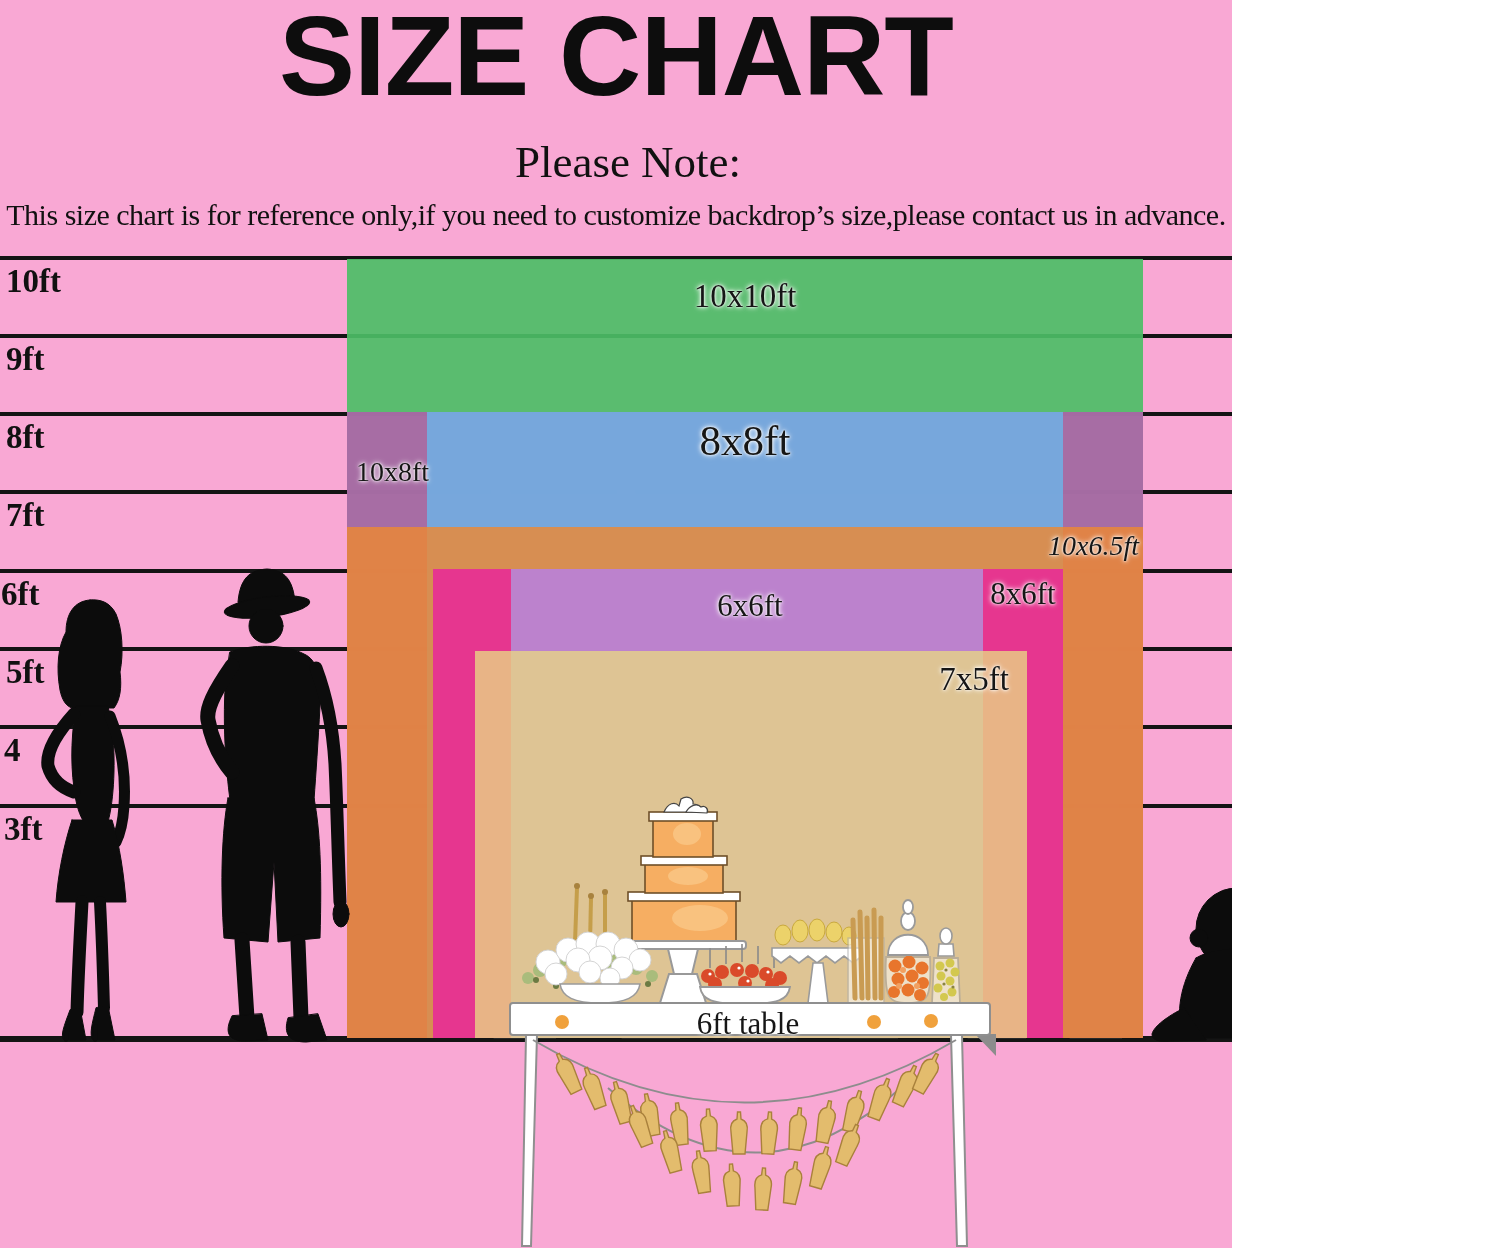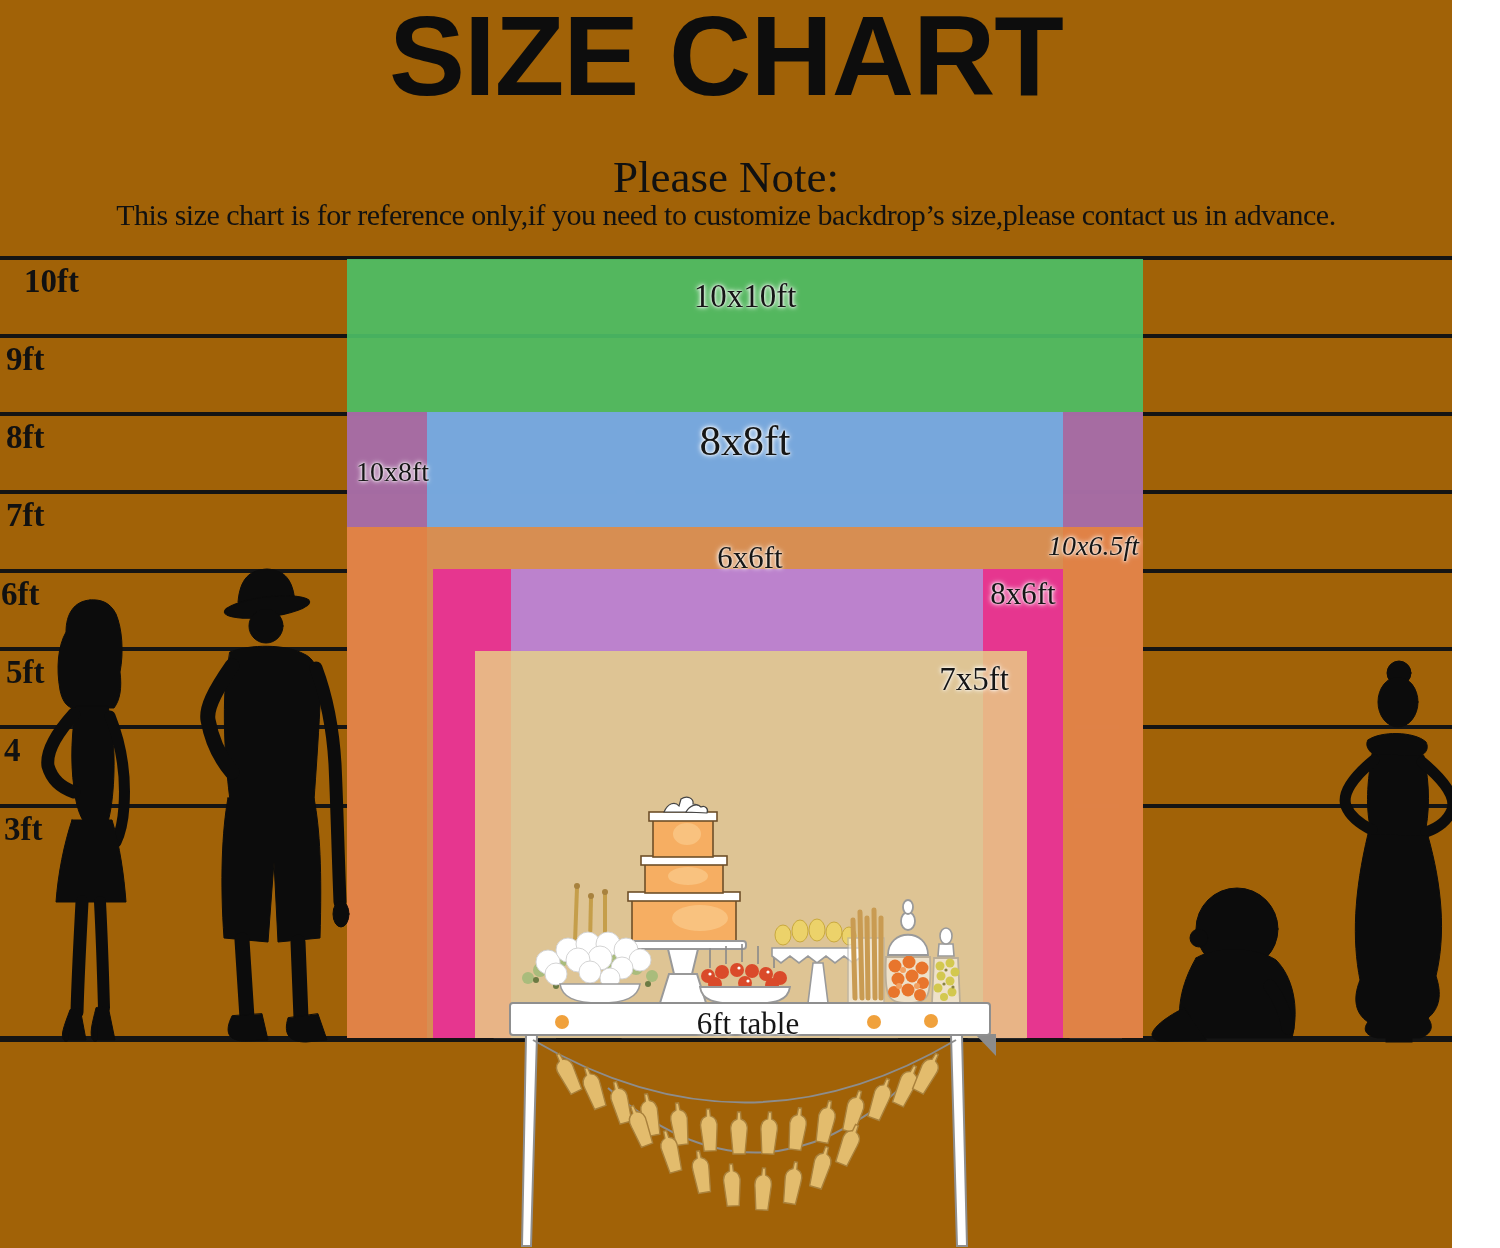--- a/index.html
+++ b/index.html
@@ -1,23 +1,23 @@
 <!DOCTYPE html>
 <html><head>
 <meta charset="utf-8">
 <style>
   html,body{margin:0;padding:0;background:#ffffff;}
-  #stage{position:relative;width:1452px;height:1248px;background:#a16207;overflow:hidden;
+  #stage{position:relative;width:1232px;height:1248px;background:#f9a8d4;overflow:hidden;
          font-family:"Liberation Serif",serif;color:#141414;}
   .abs{position:absolute;}
   
   .title{top:-10px;left:0;width:100%;text-align:center;
          font-family:"Liberation Sans",sans-serif;font-weight:800;
          font-size:114px;letter-spacing:-1px;color:#0d0d0d;white-space:nowrap;}
-  .note-heading{top:136px;left:0;width:100%;text-align:center;font-size:45px;color:#111;margin-top:15px;}
+  .note-heading{top:136px;left:12px;width:100%;text-align:center;font-size:45px;color:#111;}
   .disclaimer{top:198px;left:0;width:100%;text-align:center;font-size:30px;letter-spacing:-0.5px;color:#111;white-space:nowrap;}
   
   .rline{left:0;width:1500px;height:4px;background:#141414;z-index:1;}
   .rlabel{font-size:33px;font-weight:600;color:#111;z-index:1;}
   .groundline{left:0;top:1036px;width:1500px;height:6px;background:#141414;z-index:1;}
   
   .block{z-index:3;}
   .b-10x10 {left:347px;top:259px;width:796px;height:779px;opacity:.92;}
   .b-10x8  {left:347px;top:412px;width:796px;height:626px;opacity:.85;}
   .b-8x8   {left:427px;top:412px;width:636px;height:626px;opacity:.85;}
@@ -25,21 +25,21 @@
   .b-8x6   {left:433px;top:569px;width:630px;height:469px;opacity:.90;}
   .b-6x6   {left:511px;top:569px;width:472px;height:469px;opacity:.85;}
   .b-7x5   {left:475px;top:651px;width:552px;height:387px;opacity:.78;}
   
   .blabel{z-index:4;color:#161616;white-space:nowrap;
           text-shadow:0 0 2px #fff,0 0 4px #fff,0 0 6px rgba(255,255,255,.8);}
   .l-10x10{left:745px;top:258px;font-size:33px;transform:translateX(-50%);margin-top:20px;}
   .l-8x8  {left:745px;top:416px;font-size:43px;transform:translateX(-50%);}
   .l-10x8 {left:356px;top:416px;font-size:28px;margin-top:40px;}
   .l-10x65{left:1139px;top:530px;font-size:28px;transform:translateX(-100%);font-style:italic;}
-  .l-6x6  {left:750px;top:540px;font-size:31px;transform:translateX(-50%);}
+  .l-6x6  {left:750px;top:588px;font-size:31px;transform:translateX(-50%);}
   .l-8x6  {left:1023px;top:576px;font-size:31px;transform:translateX(-50%);}
   .l-7x5  {left:974px;top:661px;font-size:33px;transform:translateX(-50%);}
   .l-table{left:748px;top:1006px;font-size:31px;transform:translateX(-50%);z-index:6;}
   
   .wm{z-index:2;} .tablesvg{z-index:5;} .people{z-index:6;}
 </style>
 </head>
 <body>
 
 <div id="stage">
@@ -51,21 +51,21 @@
   <div class="abs rline" style="top:256px"></div>
   <div class="abs rline" style="top:334px"></div>
   <div class="abs rline" style="top:412px"></div>
   <div class="abs rline" style="top:490px"></div>
   <div class="abs rline" style="top:569px"></div>
   <div class="abs rline" style="top:647px"></div>
   <div class="abs rline" style="top:725px"></div>
   <div class="abs rline" style="top:804px"></div>
   <div class="abs groundline"></div>
 
-  <div class="abs rlabel" style="left:24px;top:263px">10ft</div>
+  <div class="abs rlabel" style="left:6px;top:263px">10ft</div>
   <div class="abs rlabel" style="left:6px;top:341px">9ft</div>
   <div class="abs rlabel" style="left:6px;top:419px">8ft</div>
   <div class="abs rlabel" style="left:6px;top:497px">7ft</div>
   <div class="abs rlabel" style="left:1px;top:576px">6ft</div>
   <div class="abs rlabel" style="left:6px;top:654px">5ft</div>
   <div class="abs rlabel" style="left:4px;top:732px">4</div>
   <div class="abs rlabel" style="left:4px;top:811px">3ft</div>
 
   <svg class="abs wm" style="left:0;top:0" width="1500" height="1248" viewBox="0 0 1500 1248">
     <g opacity="0.40" fill="#7d7d7d" stroke="#7d7d7d" stroke-linecap="round" fill-rule="evenodd">

